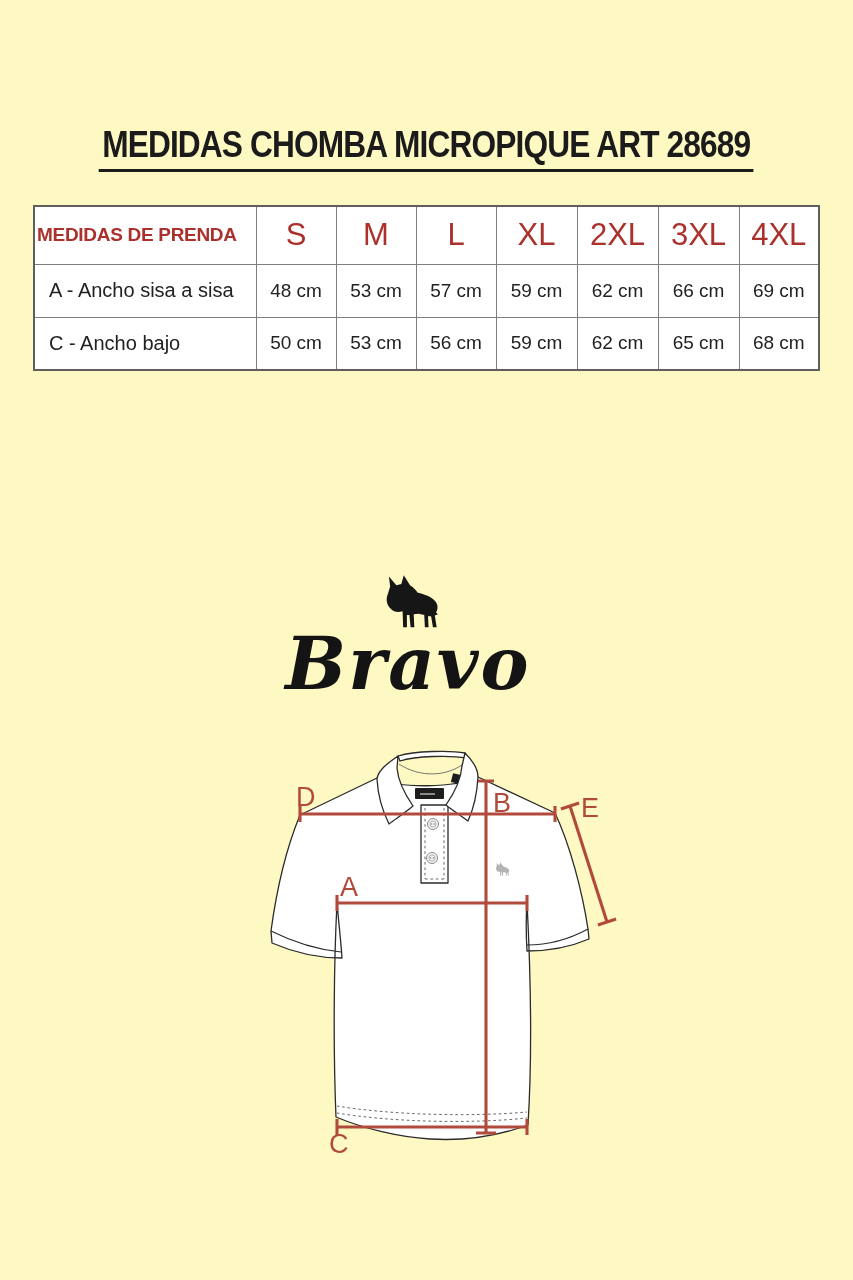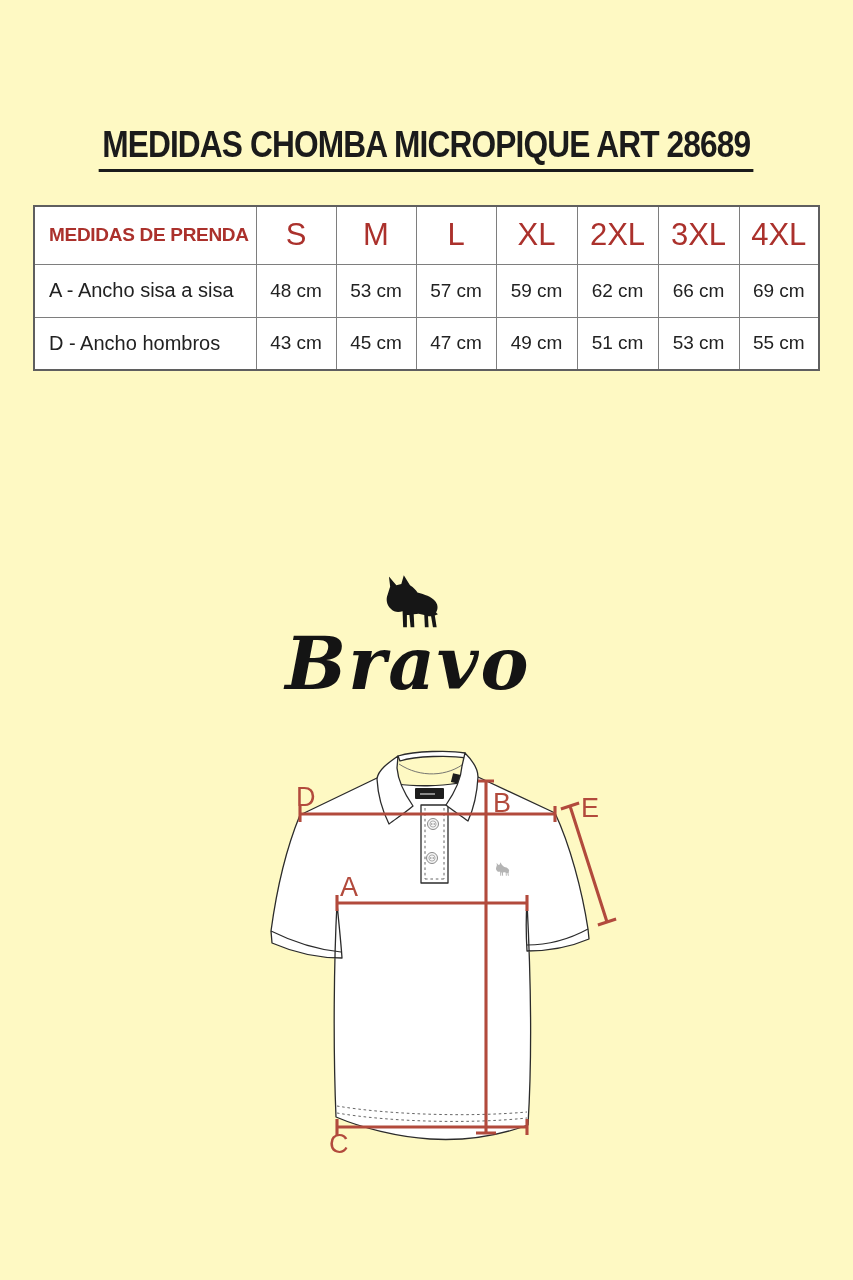--- a/index.html
+++ b/index.html
@@ -21,21 +21,21 @@
 
   
   table.size-table{position:absolute;left:33px;top:205px;width:785px;
         border-collapse:collapse;table-layout:fixed;background:#ffffff;
         border:2px solid #5f5f5f;}
   .size-table th,.size-table td{border:1px solid var(--border-gray);
         vertical-align:middle;padding:0;color:#222;}
   .size-table thead tr{height:58px;}
   .size-table tbody tr{height:53px;padding-left:16px;}
   th.lbl-h{font-size:19px;font-weight:bold;color:var(--accent-red);
-        text-align:left;padding-left:14px;letter-spacing:-0.3px;}
+        text-align:left;padding-left:2px;letter-spacing:-0.3px;}
   th.sz{font-size:31px;font-weight:400;color:var(--accent-red);text-align:center;}
   td.lbl{font-size:20px;text-align:left;padding-left:14px;}
   td.val{font-size:19px;text-align:center;}
 
   
   .logo-svg{position:absolute;left:0;top:560px;}
   .brand-text{position:absolute;left:108px;top:614px;width:600px;text-align:center;
         font-family:"DejaVu Serif",serif;font-style:italic;font-weight:bold;
         font-size:72px;line-height:100px;color:#141414;letter-spacing:2px;}
 
@@ -88,28 +88,28 @@
         <td class="lbl">A - Ancho sisa a sisa</td>
         <td class="val">48 cm</td>
         <td class="val">53 cm</td>
         <td class="val">57 cm</td>
         <td class="val">59 cm</td>
         <td class="val">62 cm</td>
         <td class="val">66 cm</td>
         <td class="val">69 cm</td>
       </tr>
       <tr>
-        <td class="lbl">D - Ancho hombros</td>
-        <td class="val">43 cm</td>
-        <td class="val">45 cm</td>
-        <td class="val">47 cm</td>
-        <td class="val">49 cm</td>
-        <td class="val">51 cm</td>
+        <td class="lbl">C - Ancho bajo</td>
+        <td class="val">50 cm</td>
         <td class="val">53 cm</td>
-        <td class="val">55 cm</td>
+        <td class="val">56 cm</td>
+        <td class="val">59 cm</td>
+        <td class="val">62 cm</td>
+        <td class="val">65 cm</td>
+        <td class="val">68 cm</td>
       </tr>
     </tbody>
   </table>
 
   <svg class="logo-svg" width="853" height="160" viewBox="0 560 853 160">
     <defs>
       <path id="dogpath" d="M18,20 L16,4 L28,18 L36,16 L40,2 L50,18
         C56,22 60,26 62,30 C74,33 84,37 90,43 C95,48 96,56 92,62
         L95,65 L90,67 L93,86 L87,86 L84,68 L79,68 L80,86 L74,86 L73,66
         L64,64 L56,65 L57,86 L51,86 L49,66 L45,66 L45,86 L39,86 L38,60

